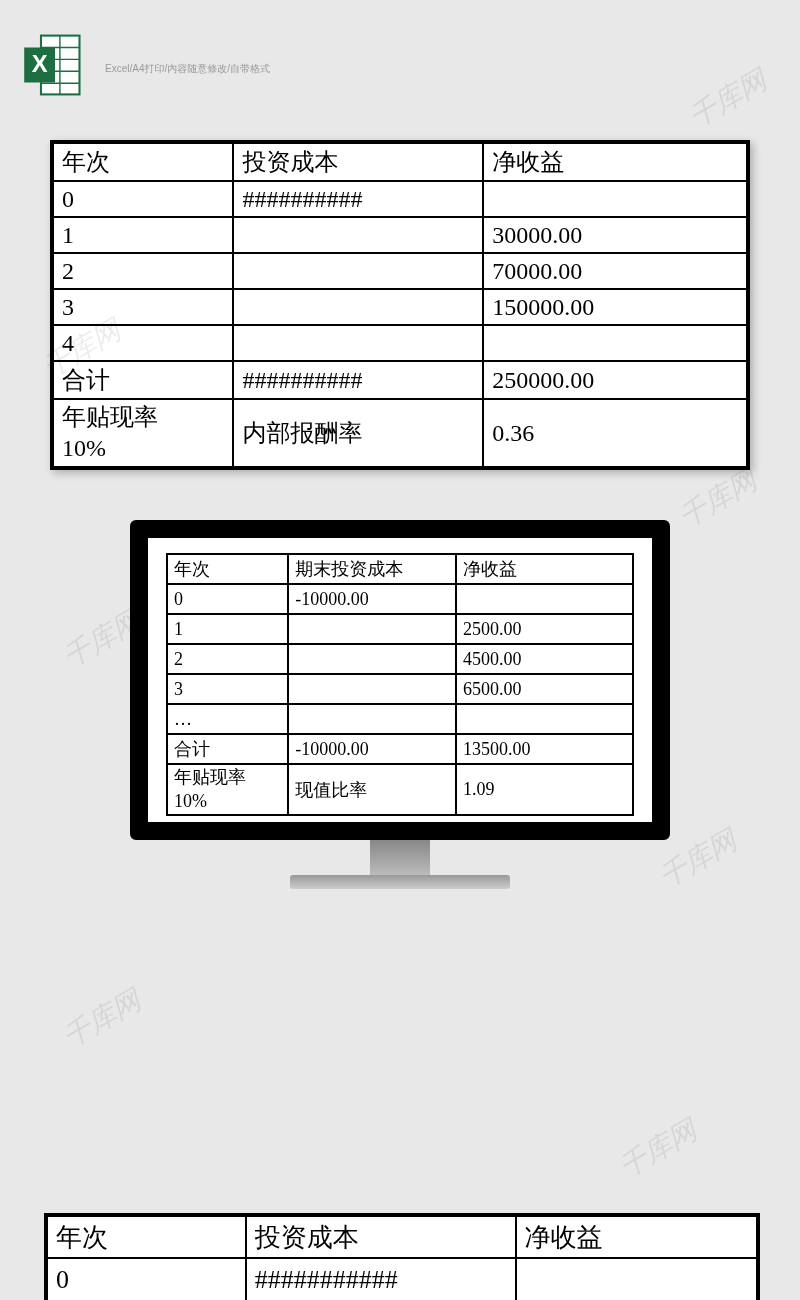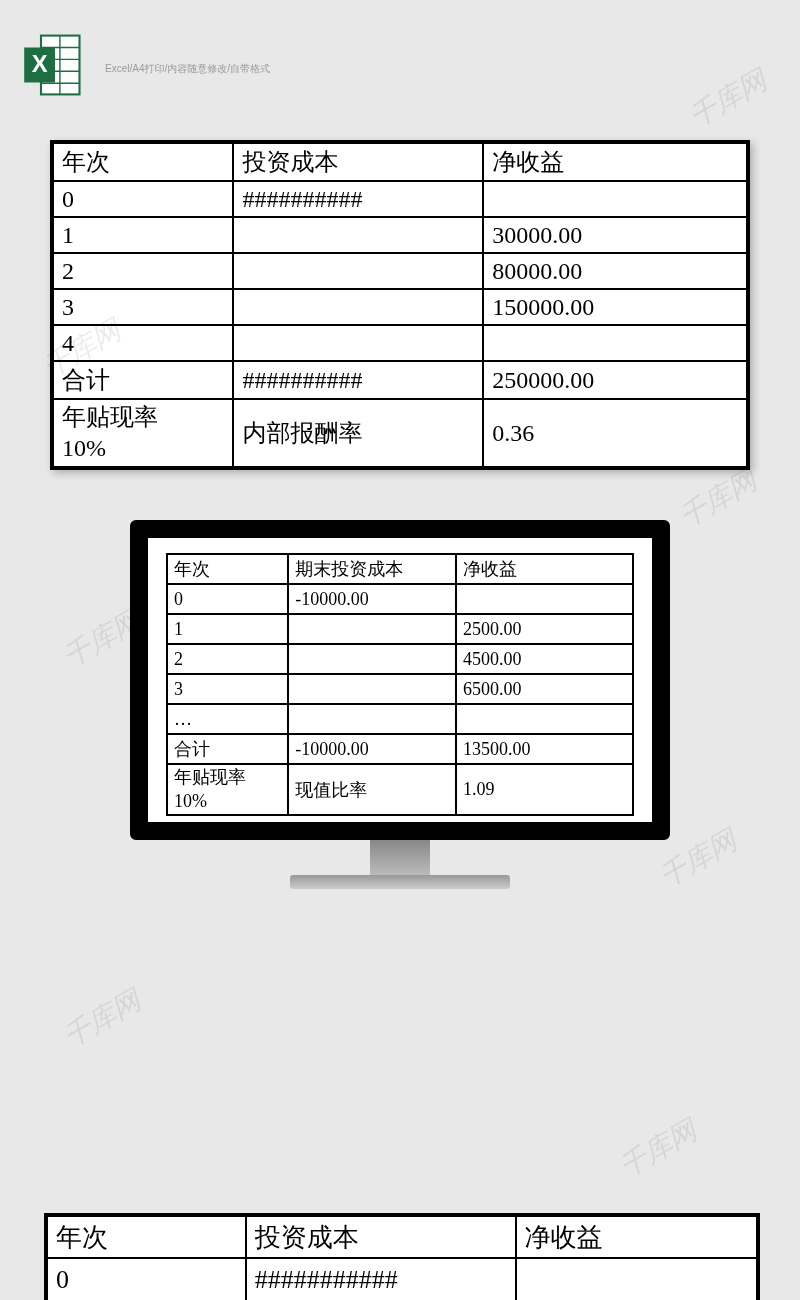--- a/index.html
+++ b/index.html
@@ -185,21 +185,21 @@
       <td class="ch"></td>
     </tr>
     <tr>
       <td class="ch">1</td>
       <td class="ch"></td>
       <td class="ch">30000.00</td>
     </tr>
     <tr>
       <td class="ch">2</td>
       <td class="ch"></td>
-      <td class="ch">80000.00</td>
+      <td class="ch">70000.00</td>
     </tr>
     <tr>
       <td class="ch">3</td>
       <td class="ch"></td>
       <td class="ch">150000.00</td>
     </tr>
     <tr>
       <td class="ch">4</td>
       <td class="ch"></td>
       <td class="ch"></td>

